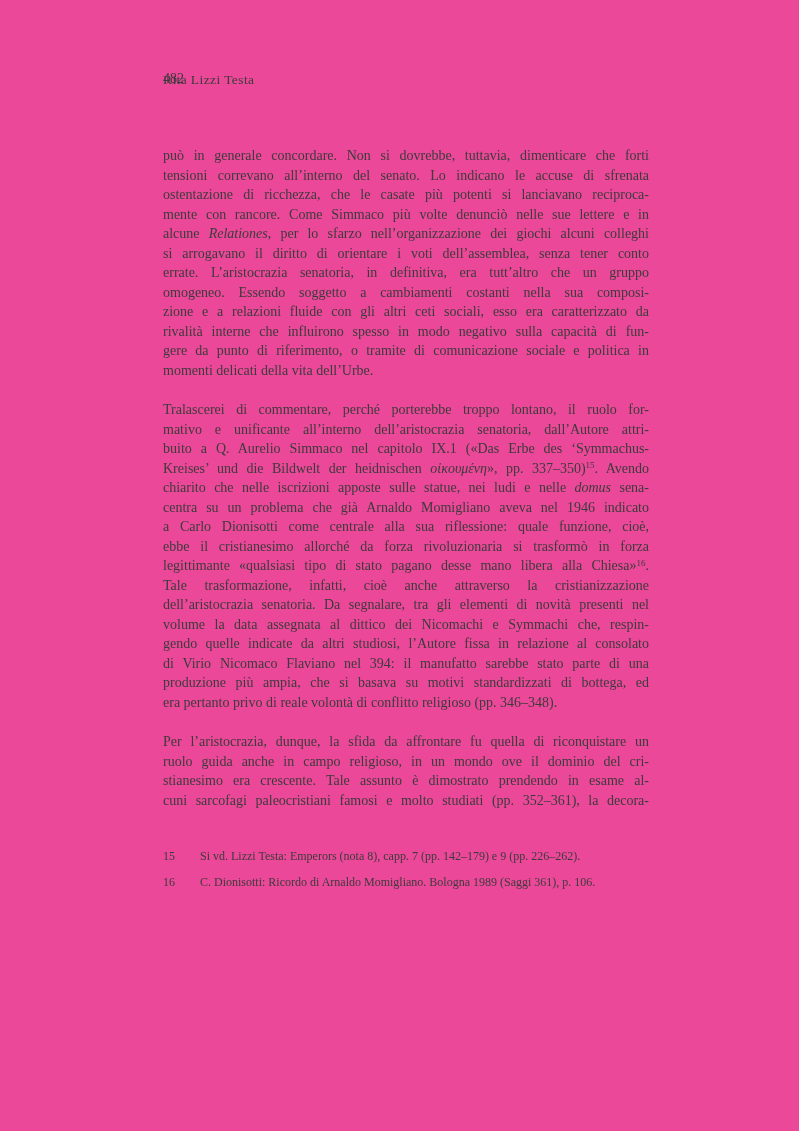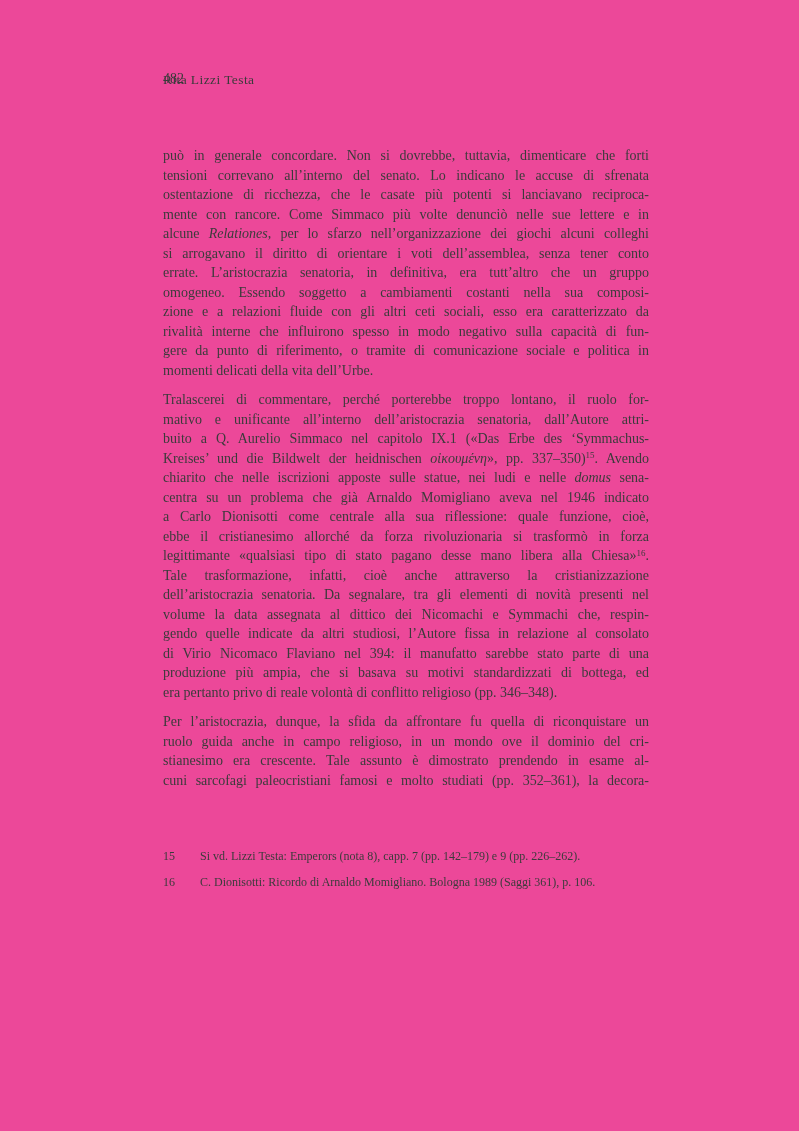--- a/index.html
+++ b/index.html
@@ -35,21 +35,21 @@
     letter-spacing: 0.4px;
   }
   .text-block {
     position: absolute;
     left: 163px;
     top: 146px;
     width: 486px;
     font-size: 14px;
     line-height: 19.5px;
   }
-  .para + .para { margin-top: 10px; }
+  .para + .para { margin-top: 20px; }
   .line {
     text-align: justify;
     text-align-last: justify;
     height: 19.5px;
     overflow: hidden;
   }
   .line.last { text-align-last: left; }
   .it { font-style: italic; }
   .sup {
     font-size: 9px;

